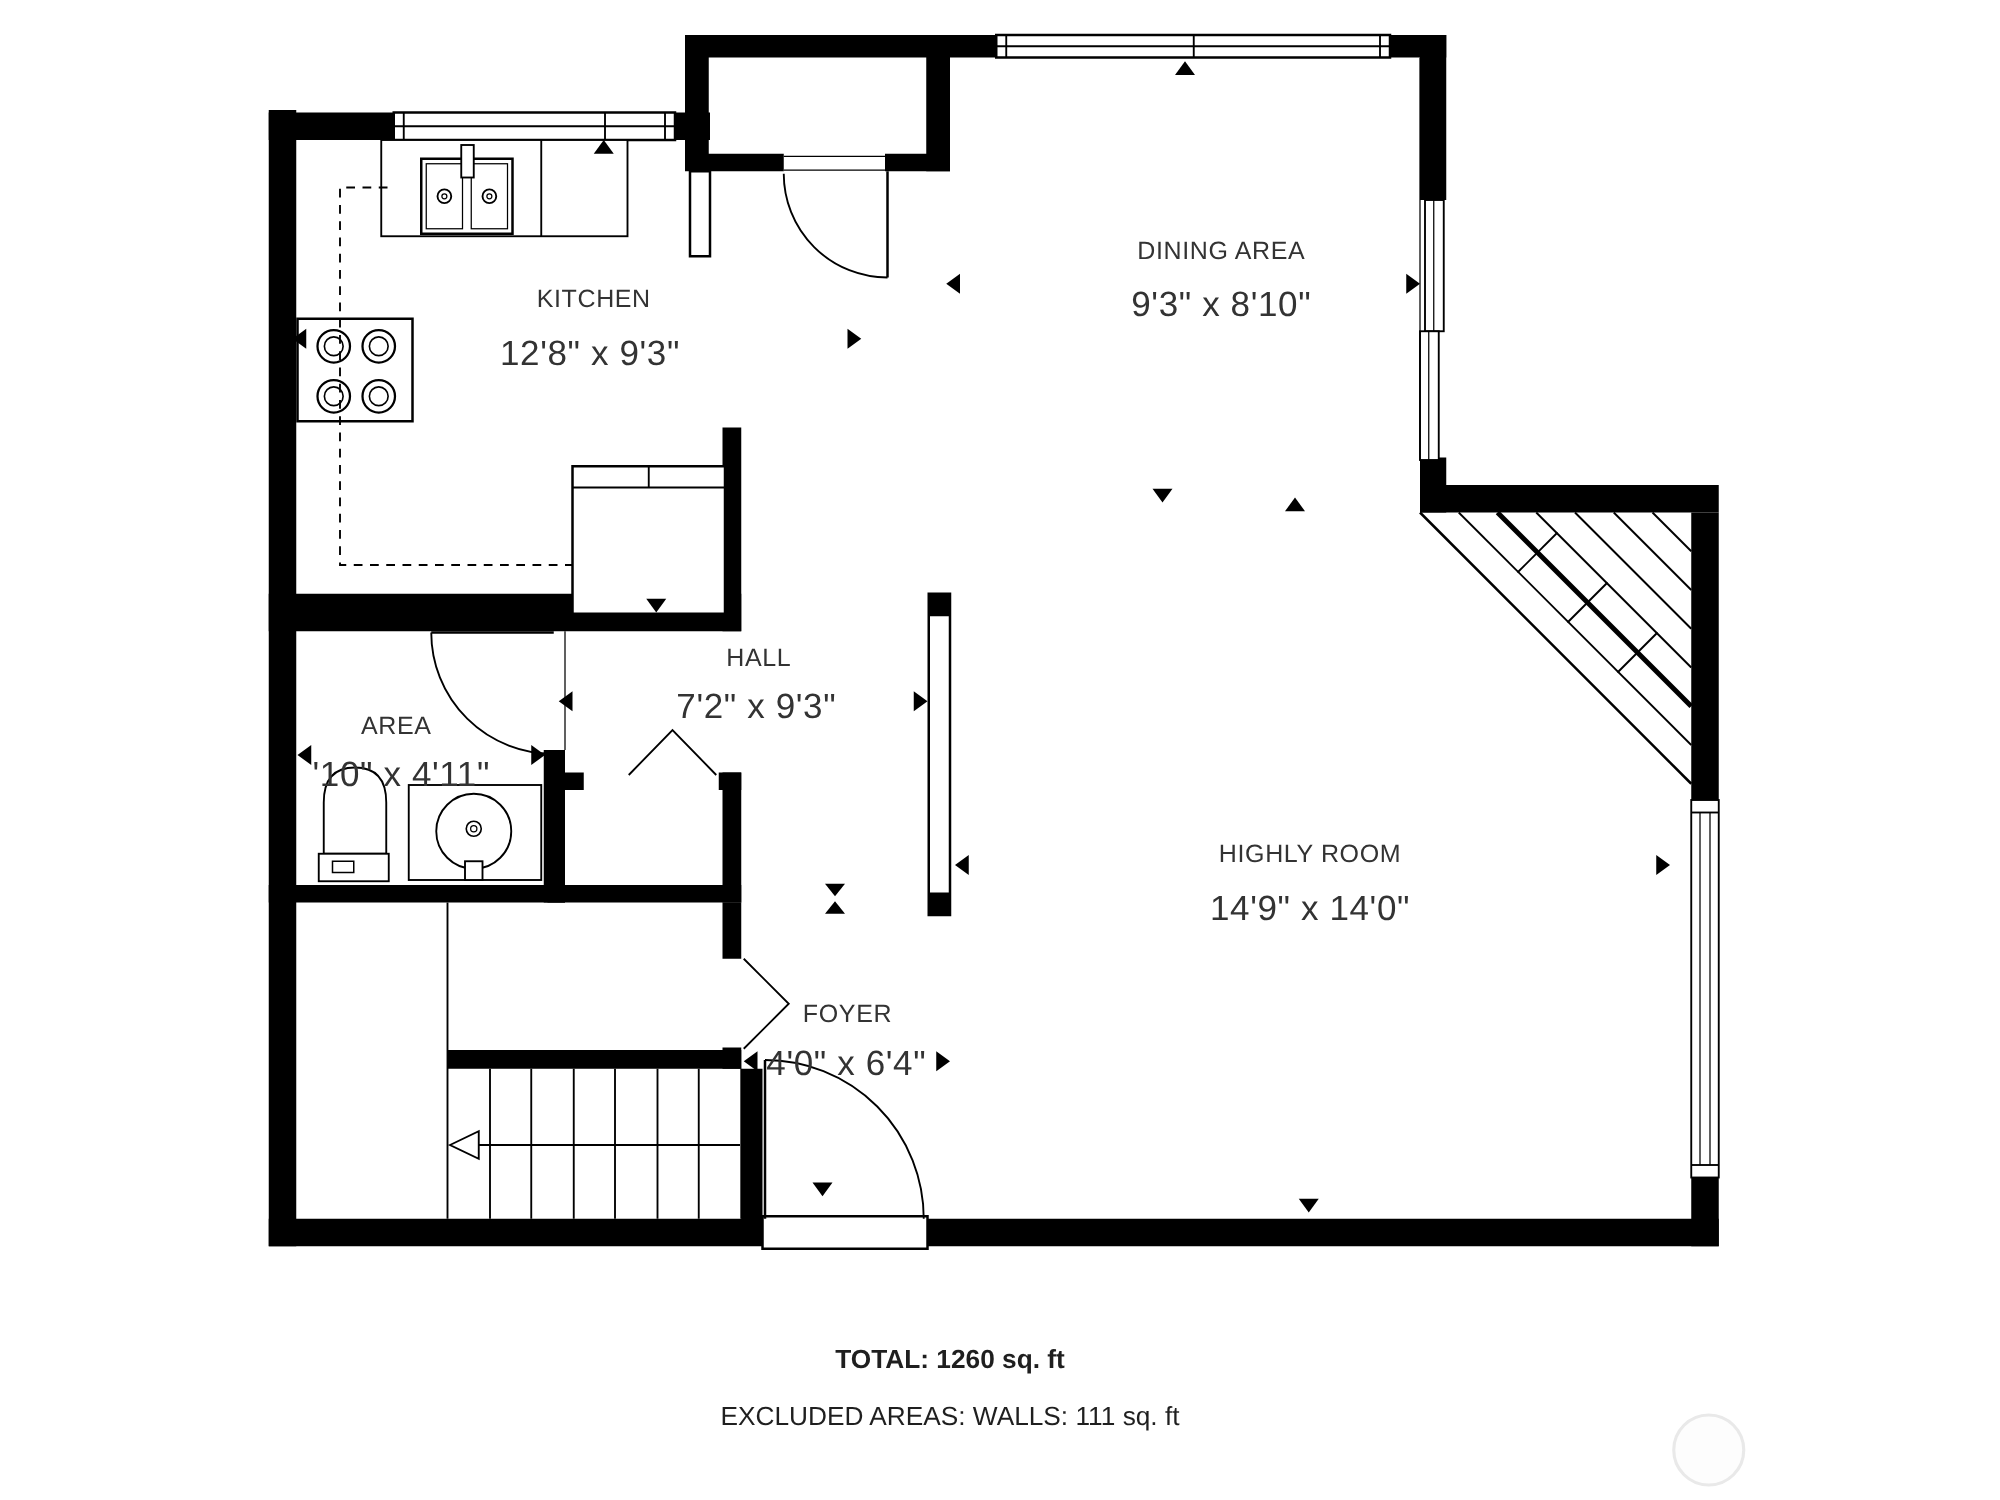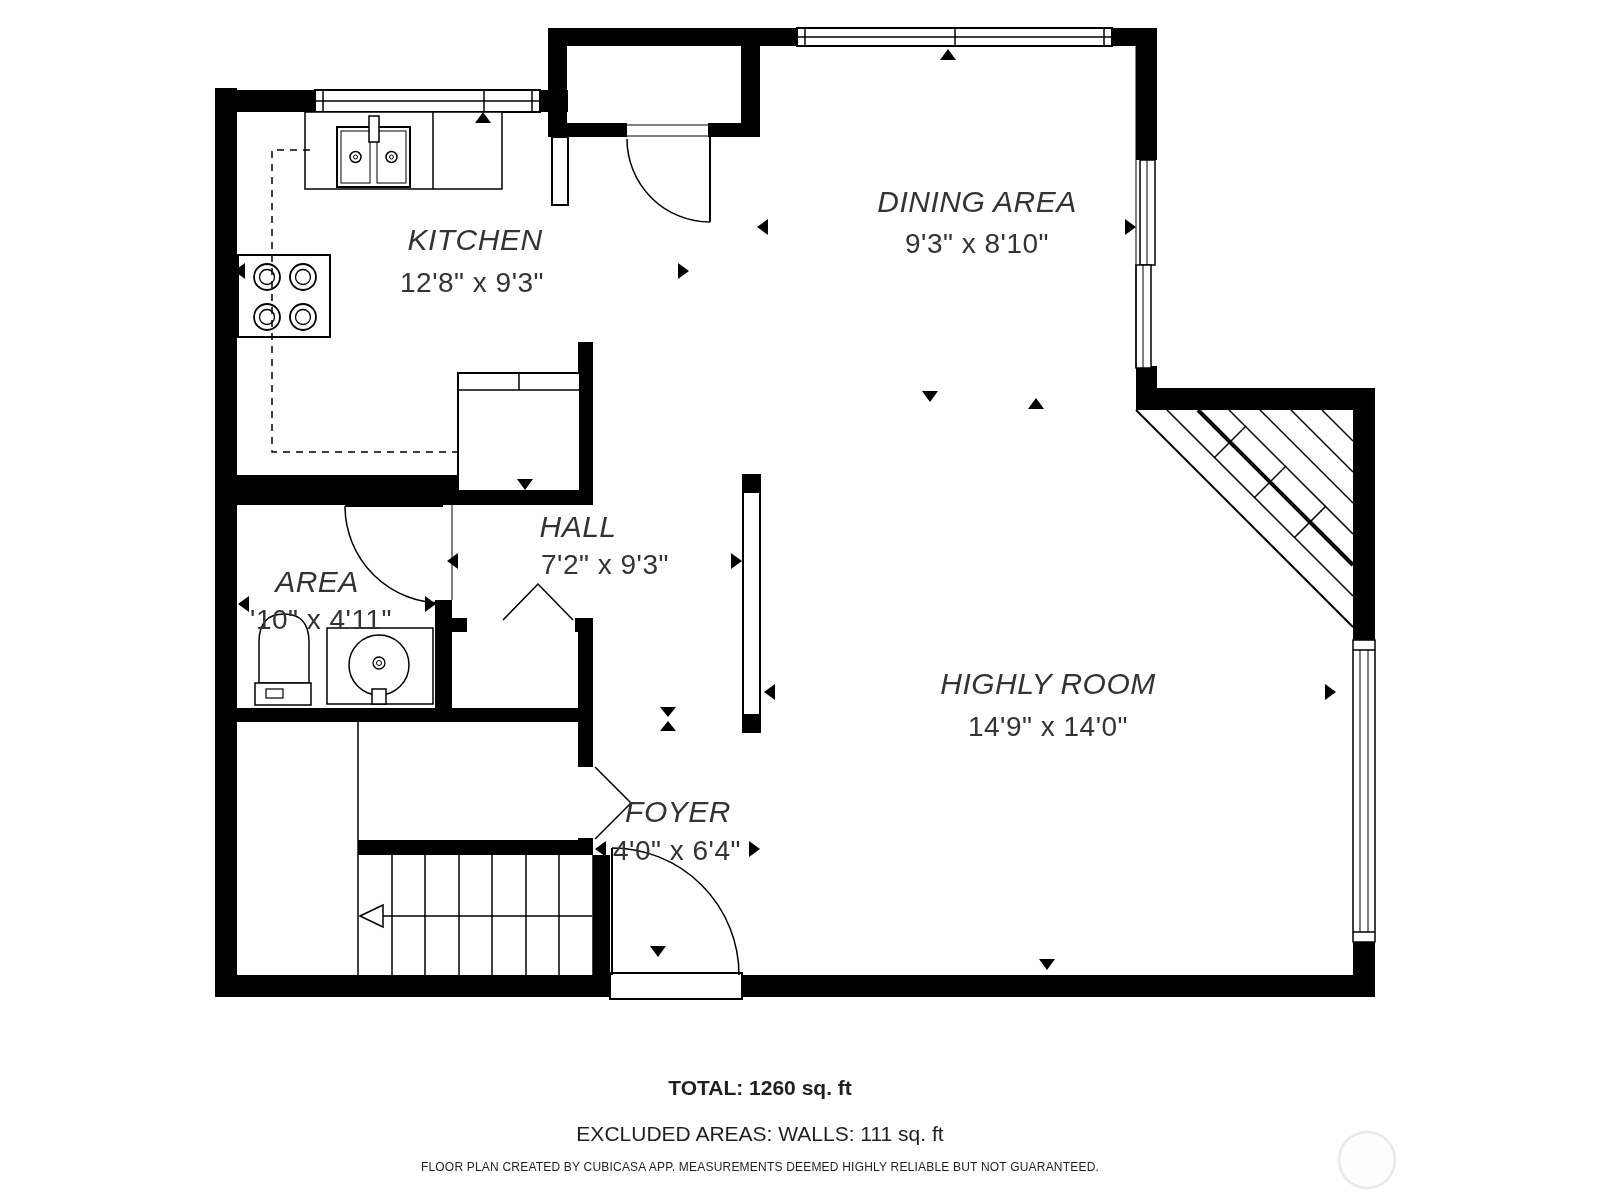--- a/index.html
+++ b/index.html
@@ -1,21 +1,21 @@
 <!DOCTYPE html>
 <html><head>
 <meta charset="utf-8">
 <style>
   html,body{margin:0;padding:0;background:#fff;}
   #stage{position:relative;width:1600px;height:1200px;background:#fff;overflow:hidden;
          font-family:"Liberation Sans","DejaVu Sans",sans-serif;}
   #plan-svg{position:absolute;left:0;top:0;}
   .room-label,.room-dims{position:absolute;transform:translate(-50%,-50%);
      color:#333;white-space:nowrap;letter-spacing:.5px;}
-  .room-label{font-size:30px;font-style:italic;}
+  .room-label{font-size:20px;}
   .room-dims{font-size:28px;}
   .footer-line{position:absolute;transform:translate(-50%,-50%);color:#1f1f1f;
      white-space:nowrap;text-align:left;}
   .f-total{font-size:21px;font-weight:bold;}
   .f-reg{font-size:21px;}
   .f-disc{font-size:12px;letter-spacing:.2px;}
 </style>
 </head>
 <body>
 
@@ -222,28 +222,27 @@
 
   <circle cx="1367" cy="1160" r="28" fill="#fdfdfd" stroke="#e9e9e9" stroke-width="2.5"></circle>
 </svg>
 
   <div class="room-label" style="left:475px;top:240px">KITCHEN</div>
   <div class="room-dims" style="left:472px;top:283px">12'8" x 9'3"</div>
 
   <div class="room-label" style="left:977px;top:202px">DINING AREA</div>
   <div class="room-dims" style="left:977px;top:244px">9'3" x 8'10"</div>
 
-  <div class="room-label" style="left:578px;top:527px">HALL</div>
+  <div class="room-label" style="left:607px;top:527px">HALL</div>
   <div class="room-dims" style="left:605px;top:565px">7'2" x 9'3"</div>
 
   <div class="room-label" style="left:317px;top:582px">AREA</div>
   <div class="room-dims" style="left:321px;top:620px">'10" x 4'11"</div>
 
   <div class="room-label" style="left:1048px;top:684px">HIGHLY ROOM</div>
   <div class="room-dims" style="left:1048px;top:727px">14'9" x 14'0"</div>
 
   <div class="room-label" style="left:678px;top:812px">FOYER</div>
   <div class="room-dims" style="left:677px;top:851px">4'0" x 6'4"</div>
 
   <div class="footer-line f-total" style="left:760px;top:1088px">TOTAL: 1260 sq. ft</div>
   <div class="footer-line f-reg" style="left:760px;top:1134px">EXCLUDED AREAS: WALLS: 111 sq. ft</div>
-  <div class="footer-line f-disc" style="left:760px;top:1167px">FLOOR PLAN CREATED BY CUBICASA APP. MEASUREMENTS DEEMED HIGHLY RELIABLE BUT NOT GUARANTEED.</div>
 </div>
 
 </body></html>

